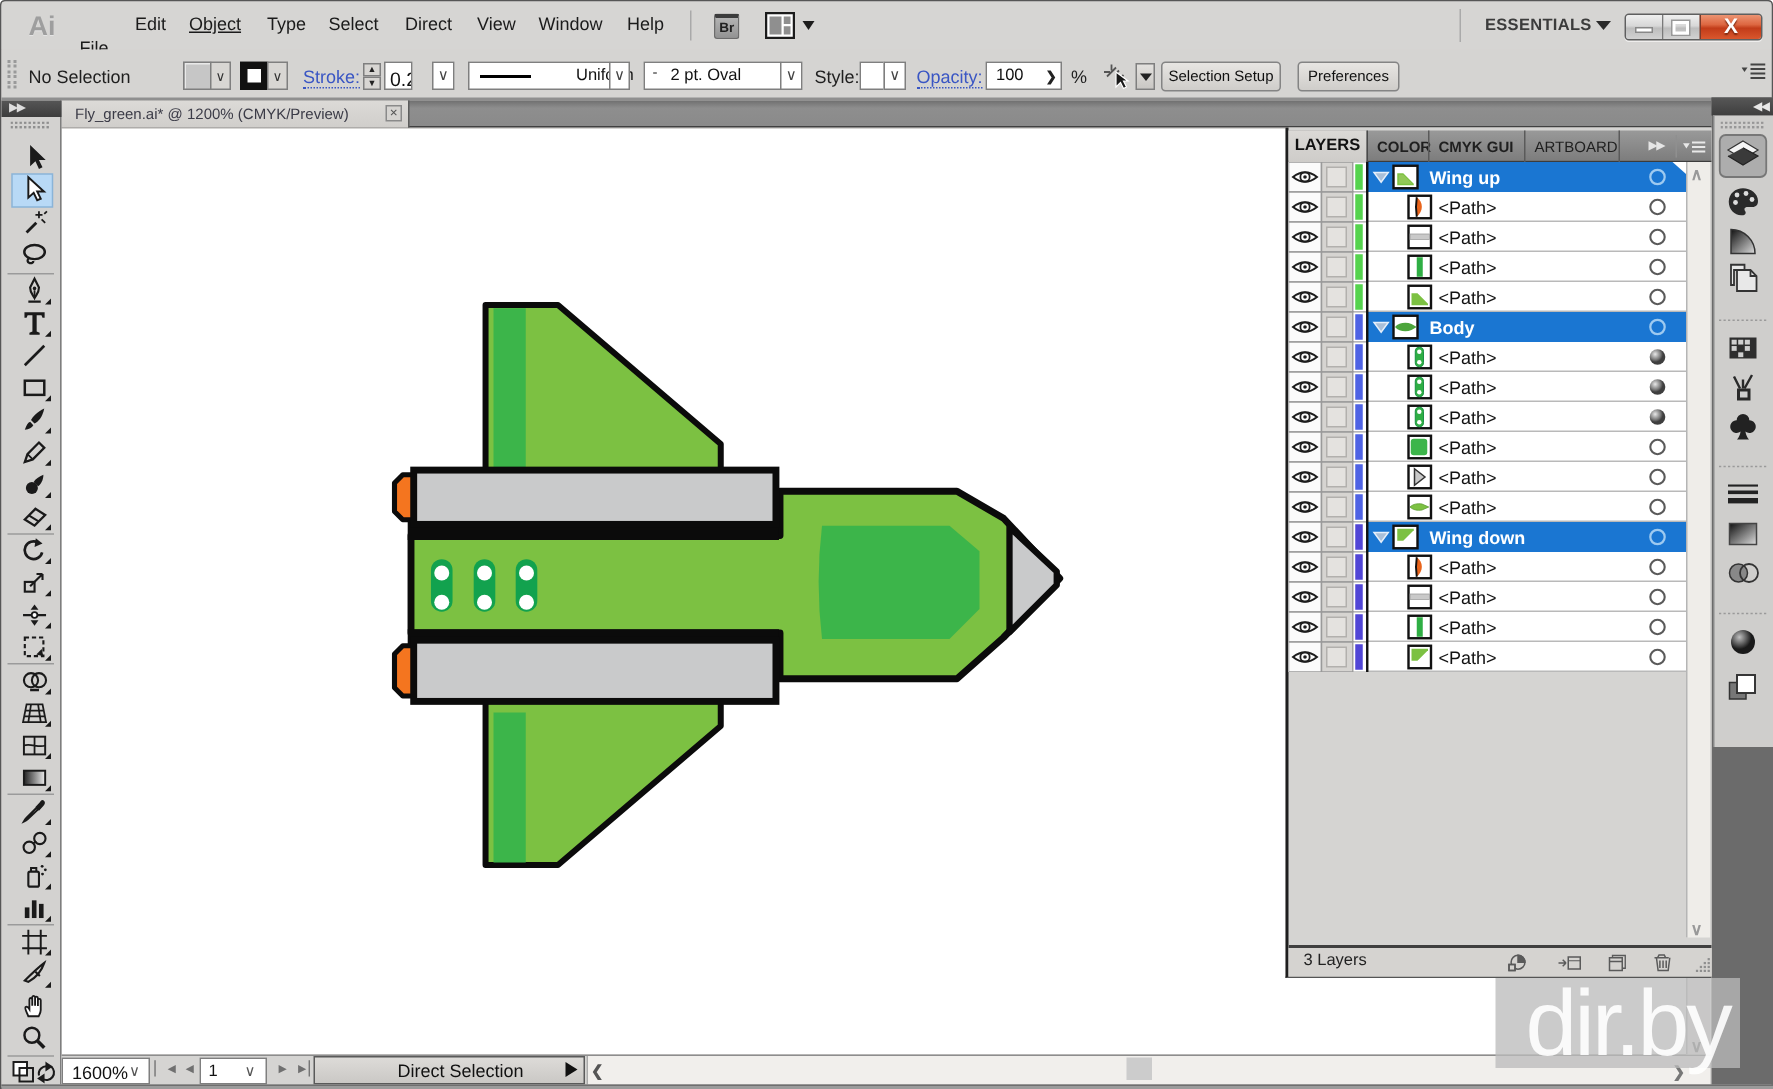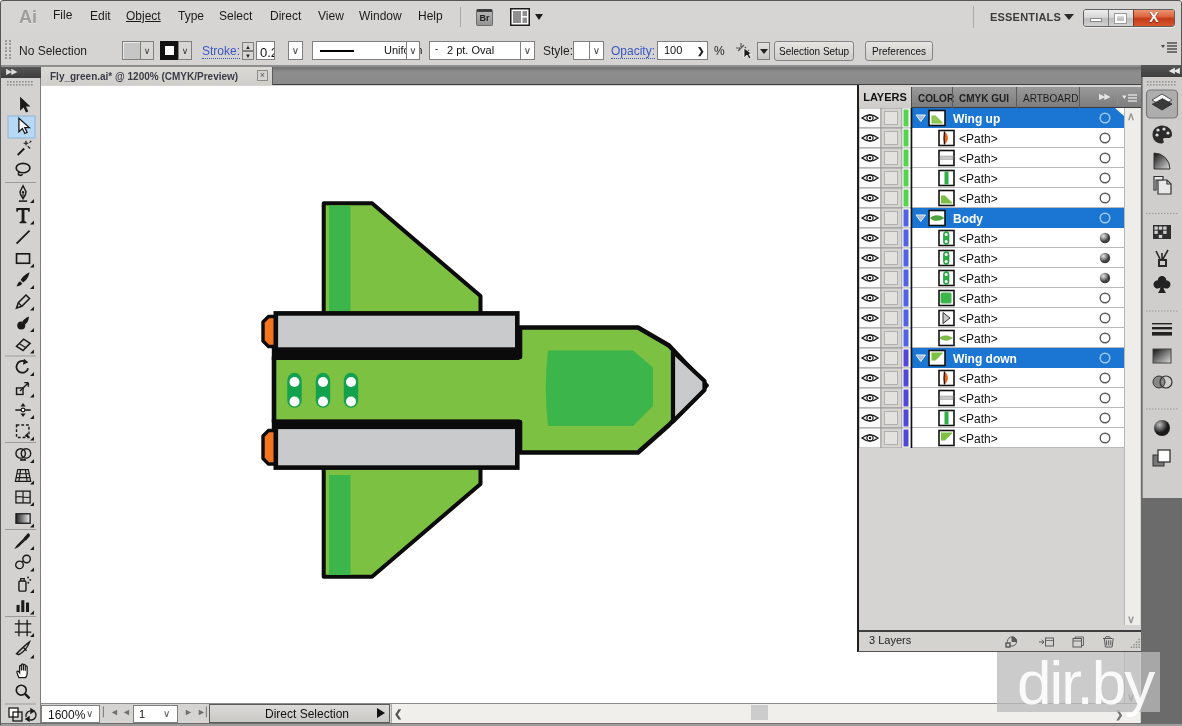--- a/index.html
+++ b/index.html
@@ -5,21 +5,21 @@
 html,body{width:1182px;height:726px;overflow:hidden;}
 body{font-family:"Liberation Sans",sans-serif;background:#ffffff;}
 #win{position:absolute;left:0;top:0;width:1182px;height:726px;background:#d6d5d3;border:1px solid #565656;border-radius:3px 3px 0 0;}
 .abs{position:absolute;}
 .txt{white-space:nowrap;}
 </style></head><body>
 <div id="win">
 
 <div class="abs" style="left:0;top:0;width:1180px;height:32px;background:#d6d5d3;border-radius:3px 3px 0 0;"></div>
 <div class="abs" style="left:9px;top:6px;width:36px;height:22px;font-size:18px;font-weight:bold;color:#9e9e9e;text-shadow:0 1px 0 #e4e4e4;text-align:center;">Ai</div>
-<div class="abs txt" style="left:52px;top:7px;font-size:12px;color:#1b1b1b;">File</div>
+<div class="abs txt" style="left:52px;top:24px;font-size:12px;color:#1b1b1b;">File</div>
 <div class="abs txt" style="left:89px;top:8px;font-size:12px;color:#1b1b1b;">Edit</div>
 <div class="abs txt" style="left:125px;top:8px;font-size:12px;color:#1b1b1b;text-decoration:underline;">Object</div>
 <div class="abs txt" style="left:177px;top:8px;font-size:12px;color:#1b1b1b;">Type</div>
 <div class="abs txt" style="left:218px;top:8px;font-size:12px;color:#1b1b1b;">Select</div>
 <div class="abs txt" style="left:269px;top:8px;font-size:12px;color:#1b1b1b;">Direct</div>
 <div class="abs txt" style="left:317px;top:8px;font-size:12px;color:#1b1b1b;">View</div>
 <div class="abs txt" style="left:358px;top:8px;font-size:12px;color:#1b1b1b;">Window</div>
 <div class="abs txt" style="left:417px;top:8px;font-size:12px;color:#1b1b1b;">Help</div>
 <div class="abs" style="left:459px;top:6px;width:1px;height:20px;background:#a9a9a9;"></div>
 <div class="abs" style="left:475px;top:8px;width:17px;height:17px;background:linear-gradient(#b3b3b3,#939393);border:1px solid #6c6c6c;border-top:3px solid #3c3c3c;color:#222;font-size:9px;font-weight:bold;text-align:center;line-height:12px;border-radius:2px;">Br</div>
@@ -96,21 +96,21 @@
       <path d="M0,3 l4,0 -2,3 z" fill="#444"></path>
       <g stroke="#444" stroke-width="1.4">
         <line x1="6" y1="1" x2="16" y2="1"></line>
         <line x1="6" y1="4" x2="16" y2="4"></line>
         <line x1="6" y1="7" x2="16" y2="7"></line>
         <line x1="6" y1="10" x2="16" y2="10"></line>
       </g>
     </svg>
 <div class="abs" style="left:39px;top:66px;width:1101px;height:18px;background:linear-gradient(#6f6f6f,#8e8e8e 30%,#8a8a8a);border-bottom:1px solid #404040;"></div>
 <div class="abs" style="left:39px;top:66px;width:233px;height:18px;background:linear-gradient(#dcdad7,#d0cecb);border-right:1px solid #5c5c5c;"></div>
-<div class="abs txt" style="left:49px;top:70px;font-size:10px;font-weight:bold;color:#3b3b47;">Fly_green.ai* @ 1200% (CMYK/Preview)</div>
+<div class="abs txt" style="left:49px;top:70px;font-size:10px;font-weight:normal;color:#3b3b47;">Fly_green.ai* @ 1200% (CMYK/Preview)</div>
 <div class="abs" style="left:256px;top:69px;width:11px;height:11px;border:1px solid #8a8a8a;background:#d6d4d1;color:#555;font-size:9px;line-height:9px;text-align:center;">×</div>
 <div class="abs" style="left:40px;top:85px;width:1100px;height:617px;background:#fff;"></div>
 <div class="abs" style="left:0;top:66px;width:40px;height:656px;background:#d3d2d0;border-right:1px solid #7e7e7e;"></div>
 <div class="abs" style="left:0;top:66px;width:40px;height:11px;background:linear-gradient(#565656,#3d3d3d);color:#ddd;font-size:8px;line-height:10px;padding-left:5px;letter-spacing:-1px;">▶▶</div>
 <svg class="abs" style="left:6px;top:80px;" width="28" height="6" viewBox="0 0 28 6">
 <rect x="0" y="0" width="1.6" height="1.6" fill="#8f8f8f"></rect>
 <rect x="3" y="0" width="1.6" height="1.6" fill="#8f8f8f"></rect>
 <rect x="6" y="0" width="1.6" height="1.6" fill="#8f8f8f"></rect>
 <rect x="9" y="0" width="1.6" height="1.6" fill="#8f8f8f"></rect>
 <rect x="12" y="0" width="1.6" height="1.6" fill="#8f8f8f"></rect>

